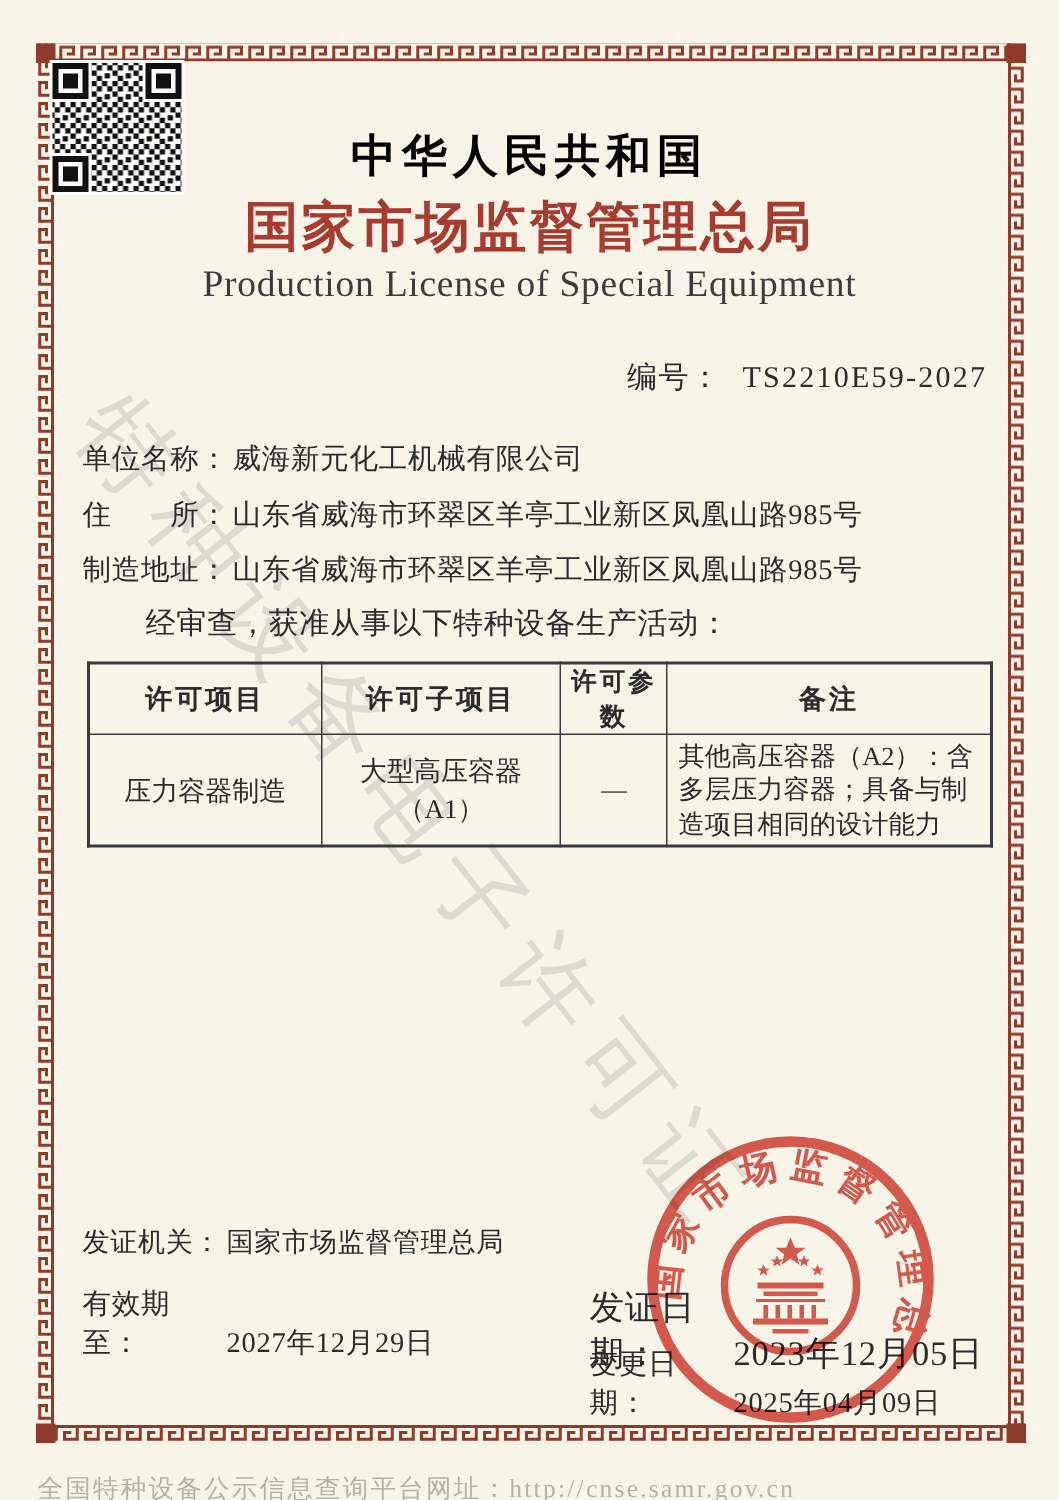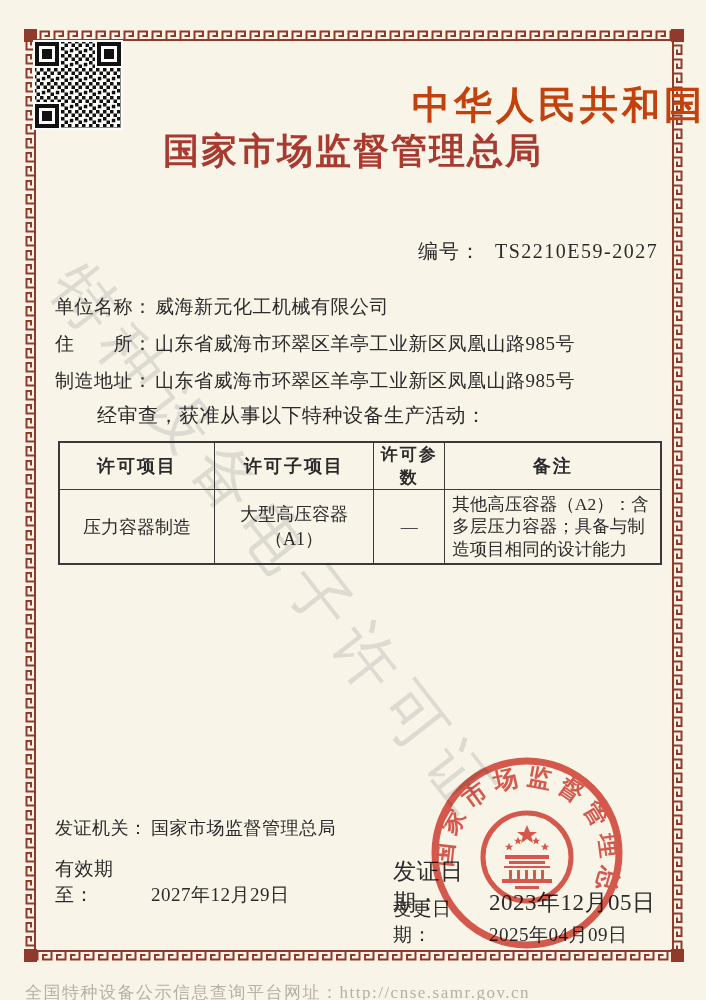--- a/index.html
+++ b/index.html
@@ -13,22 +13,22 @@
   
   .watermark{
     left:100px;top:246px;z-index:1;
     transform:rotate(52deg);transform-origin:0 0;
     font-size:64px;letter-spacing:12px;white-space:nowrap;
     color:#9f9f9f;opacity:.30;font-weight:400;
     font-family:"Liberation Serif","DejaVu Serif",serif;
   }
   
   .header{left:0;top:82px;width:706px;text-align:center;z-index:2;}
-  .cn-title1{font-size:38px;font-weight:700;letter-spacing:4px;color:#c2410c;
-    font-family:"Liberation Sans","DejaVu Sans",sans-serif;line-height:46px;text-align:right;}
+  .cn-title1{font-size:30px;font-weight:700;letter-spacing:4px;color:#000000;
+    font-family:"Liberation Sans","DejaVu Sans",sans-serif;line-height:46px;}
   .cn-title2{font-size:36px;font-weight:700;letter-spacing:2px;color:#a93a30;
     font-family:"Liberation Sans","DejaVu Sans",sans-serif;line-height:46px;}
   .en-title{font-size:25px;color:#3c3c3c;line-height:31px;letter-spacing:.5px;}
   
   .license-no{left:418px;top:238px;font-size:20px;z-index:2;letter-spacing:1px;}
   .license-no .num{margin-left:14px;letter-spacing:1.5px;}
   
   .fields{left:55px;top:294px;z-index:2;font-size:19px;}
   .field-row{height:37px;line-height:26px;white-space:nowrap;}
   .field-row .lab{display:inline-block;width:100px;letter-spacing:.5px;}
@@ -122,20 +122,21 @@
     <rect x="6" y="68" width="16" height="16" fill="#fdfdfb"></rect>
     <rect x="9" y="71" width="10" height="10" fill="#111"></rect>
   </g>
 </svg>
 
 <div class="abs watermark">特种设备电子许可证</div>
 
 <div class="abs header">
   <div class="cn-title1">中华人民共和国</div>
   <div class="cn-title2">国家市场监督管理总局</div>
+  <div class="en-title">Production License of Special Equipment</div>
 </div>
 
 <div class="abs license-no">
   <span>编号：</span><span class="num">TS2210E59-2027</span>
 </div>
 
 <div class="abs fields">
   <div class="field-row">
     <span class="lab">单位名称：</span><span class="val">威海新元化工机械有限公司</span>
   </div>

